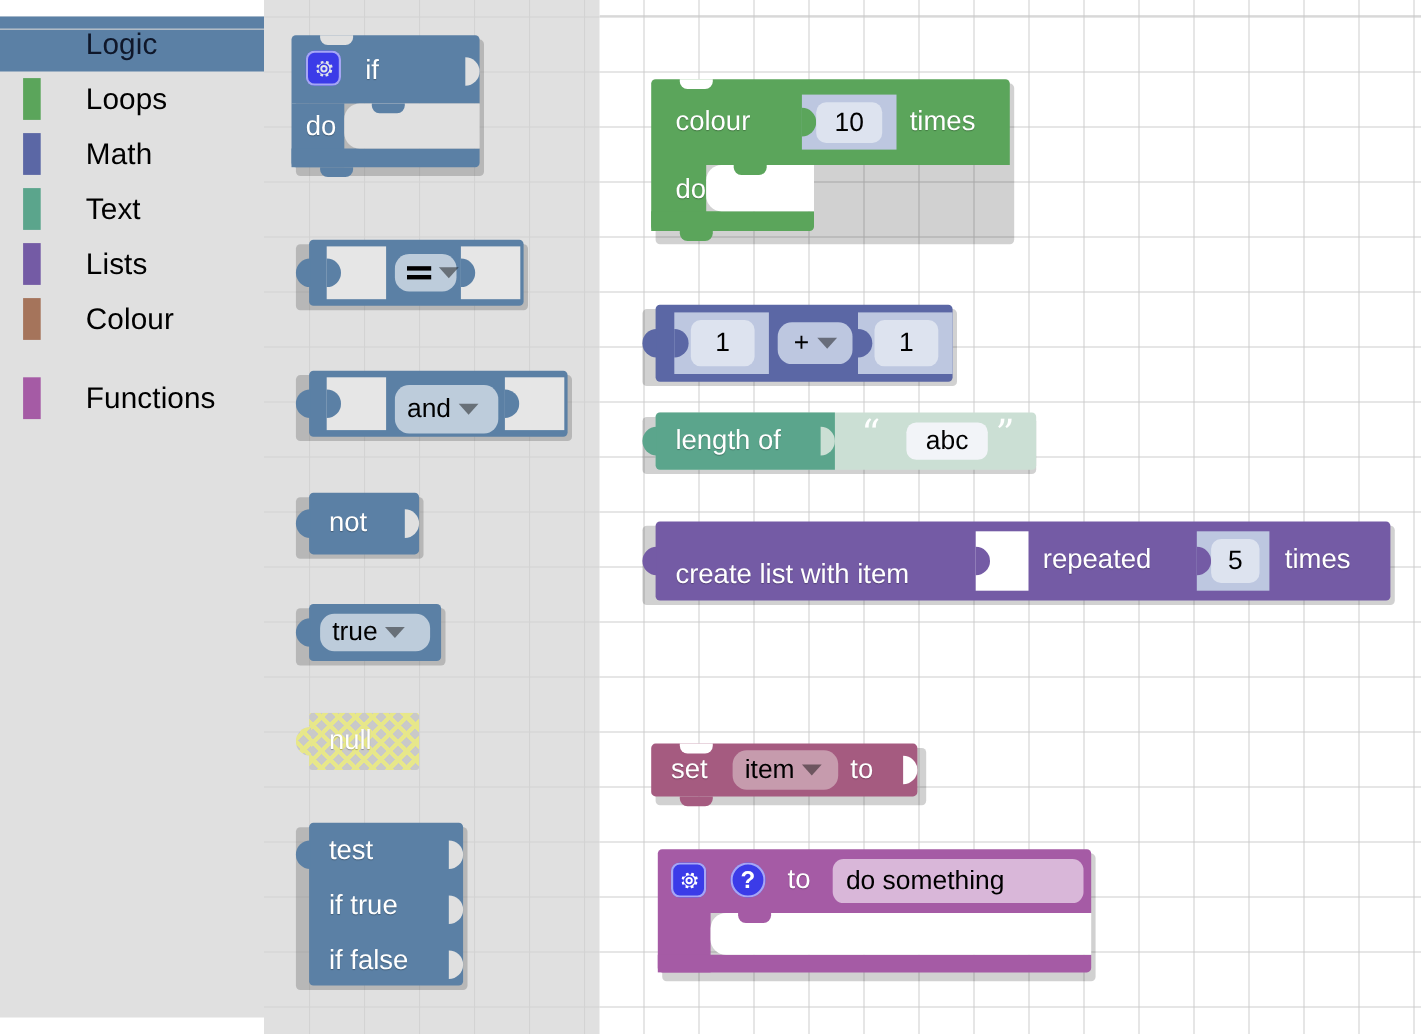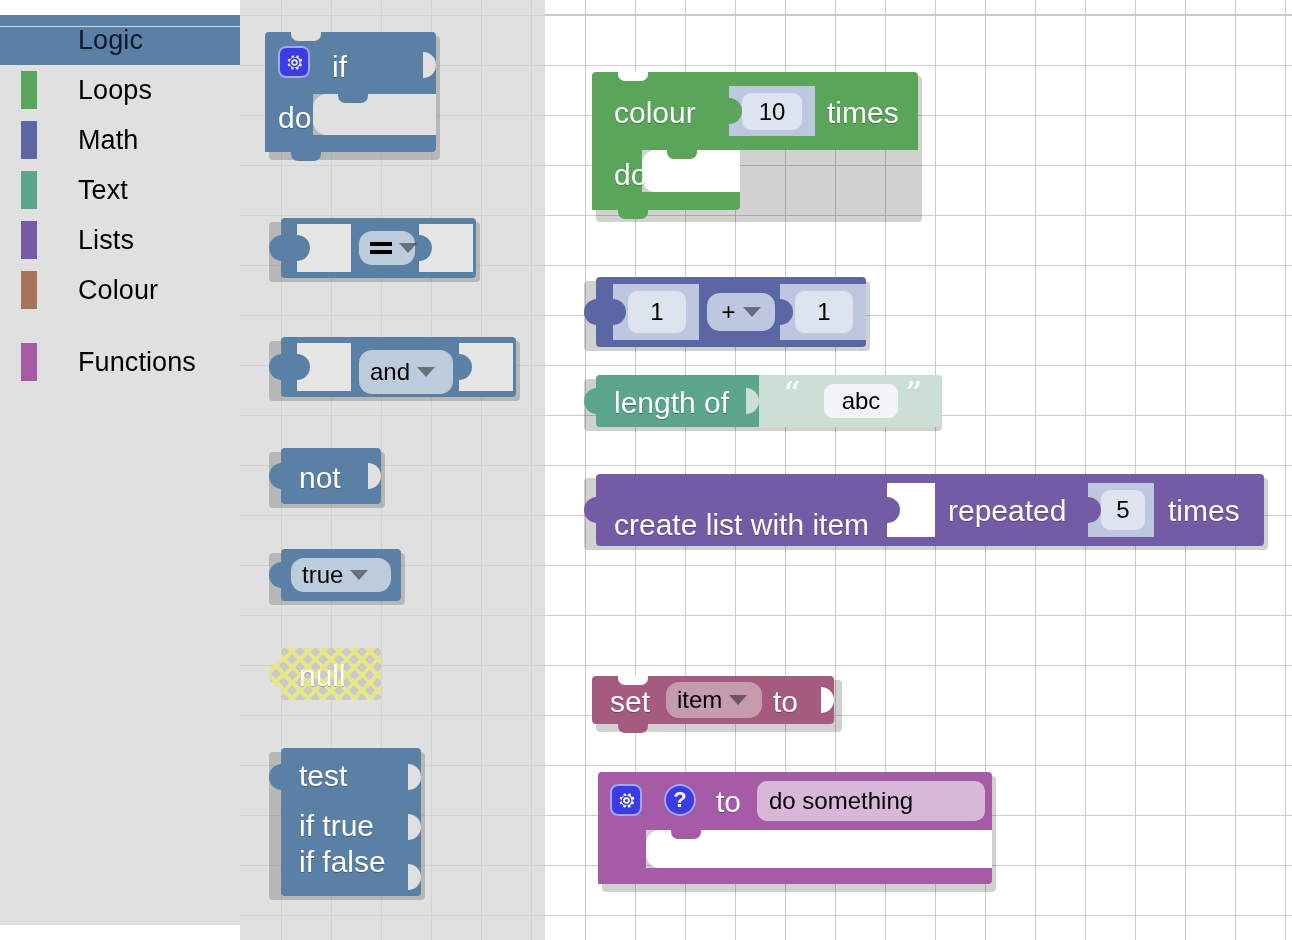--- a/index.html
+++ b/index.html
@@ -51,21 +51,21 @@
       linear-gradient(to bottom, #d2d2d2 1px, transparent 1px);
     background-size:50px 3px, 3px 50px;
     background-position:-9px 21px, -3px 15px;
   }
 
   
   .blk{position:absolute;}
   .body{position:absolute;box-sizing:border-box;}
   .shadow{position:absolute;background:rgba(0,0,0,.18);}
   .txt{
-    position:absolute;color:#fff;font-size:30px;line-height:1;white-space:nowrap;
+    position:absolute;color:#fff;font-size:25px;line-height:1;white-space:nowrap;
     text-shadow:0 1px 1px rgba(0,0,0,.28);
   }
 
   
   .plug{position:absolute;width:13px;height:26px;border-radius:0 14px 14px 0;}
   
   .socket{position:absolute;width:13px;height:26px;border-radius:0 14px 14px 0;}
 
   
   .notch-top{position:absolute;width:30px;height:9px;border-radius:0 0 7px 7px;}
@@ -255,21 +255,21 @@
 
     <div class="blk" style="left:25px;top:748px;width:160px;height:152px">
       <div class="shadow" style="left:4px;top:4px;width:156px;height:148px;border-radius:4px"></div>
       <div class="body" style="left:16px;top:0;width:140px;height:148px;background:#5b80a5;border-radius:4px"></div>
       <div class="plug" style="left:4px;top:16px;background:#5b80a5;border-radius:14px 0 0 14px"></div>
       <div class="socket" style="left:143px;top:16px;background:#e0e0e0"></div>
       <div class="socket" style="left:143px;top:66px;background:#e0e0e0"></div>
       <div class="socket" style="left:143px;top:116px;background:#e0e0e0"></div>
       <span class="txt" style="left:34px;top:13px">test</span>
       <span class="txt" style="left:34px;top:63px">if true</span>
-      <span class="txt" style="left:34px;top:99px">if false</span>
+      <span class="txt" style="left:34px;top:113px">if false</span>
     </div>
   </div>
 
   <div class="blk" style="left:592px;top:72px;width:330px;height:150px">
     <div class="shadow" style="left:4px;top:4px;width:326px;height:146px;border-radius:4px"></div>
     <div class="body" style="left:0;top:0;width:326px;height:78px;background:#5ba55b;border-radius:4px 4px 0 0"></div>
     <div class="body" style="left:0;top:78px;width:50px;height:60px;background:#5ba55b"></div>
     <div class="body" style="left:0;top:120px;width:148px;height:18px;background:#5ba55b;border-radius:0 0 4px 4px"></div>
     <div class="body" style="left:50px;top:78px;width:98px;height:42px;background:#ffffff;border-radius:14px 0 0 14px"></div>
     <div class="notch-top" style="left:75px;top:78px;background:#5ba55b"></div>

